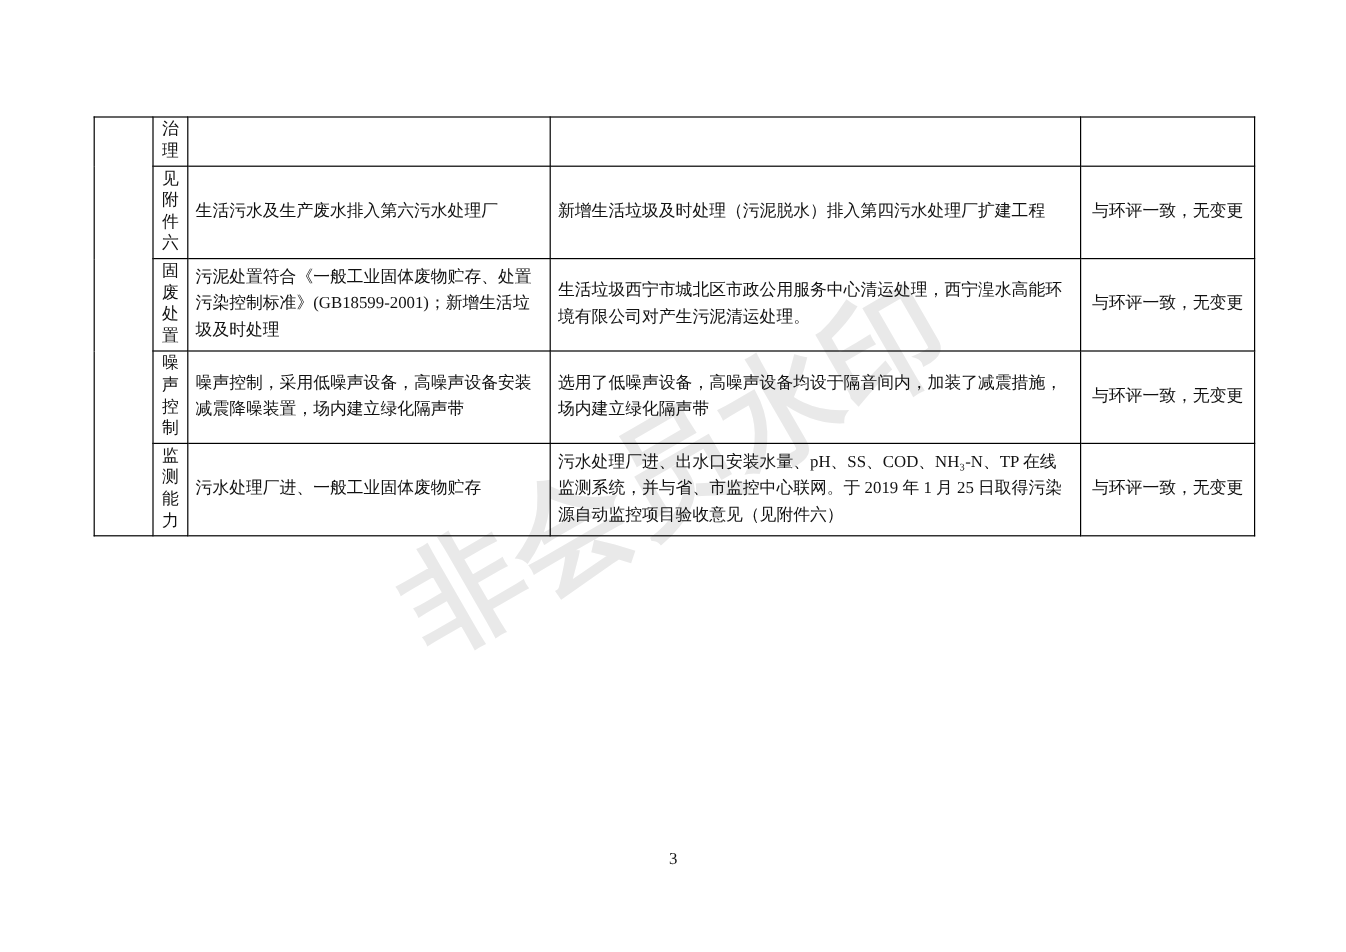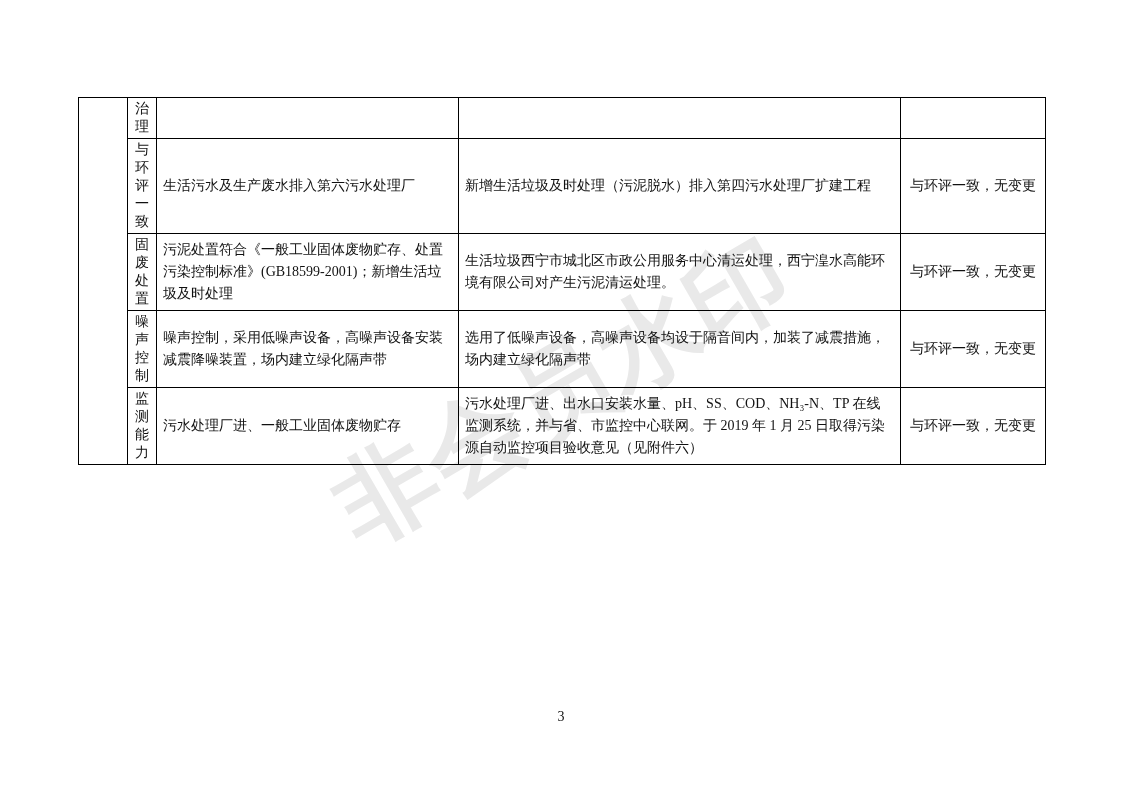--- a/index.html
+++ b/index.html
@@ -86,21 +86,21 @@
       <td class="spanner" rowspan="5"></td>
       <td class="cat">
           <div class="v">治理</div>
         </td>
       <td class="req"></td>
       <td class="act"></td>
       <td class="con"></td>
     </tr>
     <tr class="r2">
       <td class="cat">
-          <div class="v">与环评一致</div>
+          <div class="v">见附件六</div>
         </td>
       <td class="req">生活污水及生产废水排入第六污水处理厂</td>
       <td class="act">新增生活垃圾及时处理（污泥脱水）排入第四污水处理厂扩建工程</td>
       <td class="con">与环评一致，无变更</td>
     </tr>
     <tr class="r3">
       <td class="cat">
           <div class="v">固废处置</div>
         </td>
       <td class="req">污泥处置符合《一般工业固体废物贮存、处置污染控制标准》(GB18599-2001)；新增生活垃圾及时处理</td>

